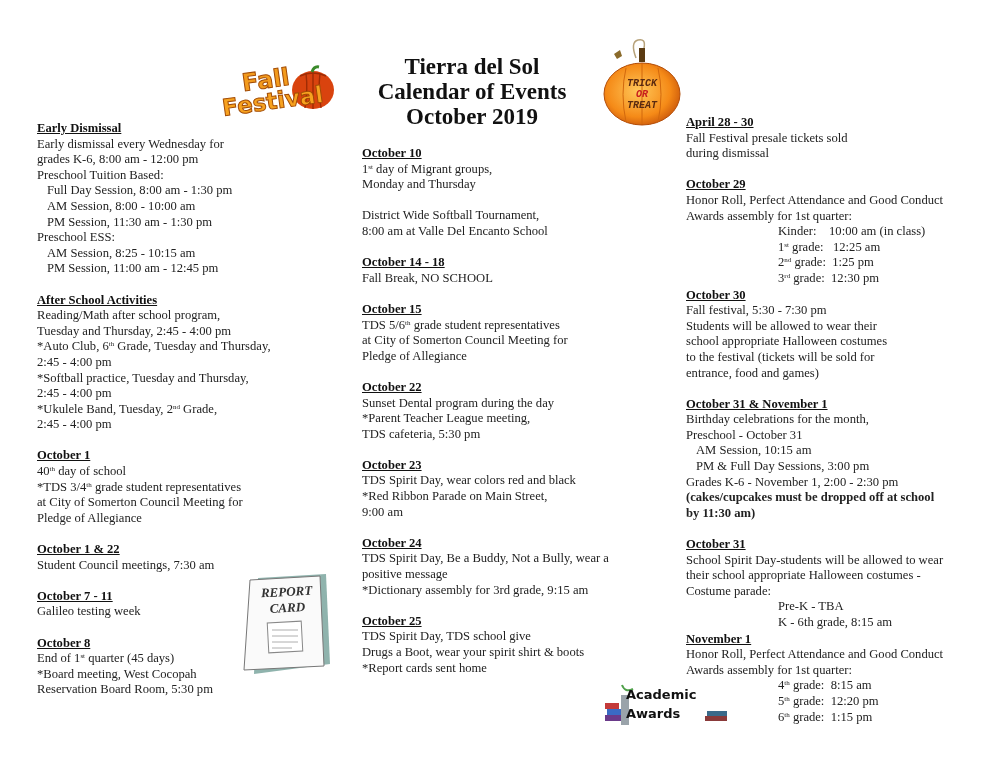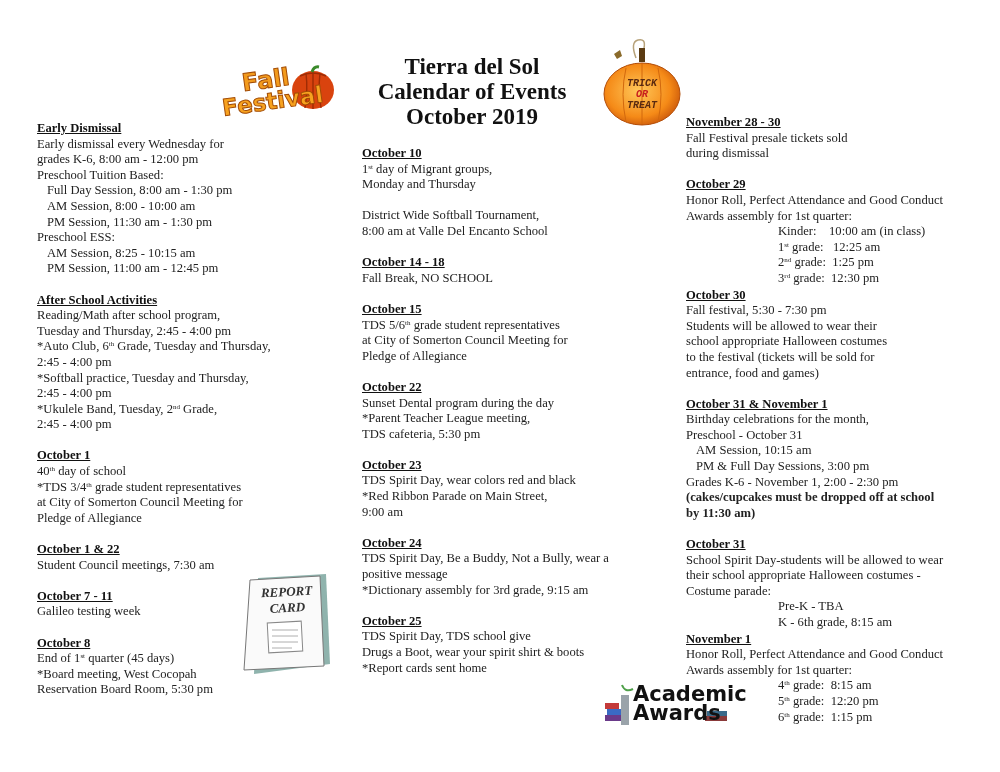--- a/index.html
+++ b/index.html
@@ -83,21 +83,21 @@
 <div class="logo" style="left:603px; top:681px; width:130px; height:48px;">
   <svg width="130" height="48" viewBox="0 0 130 48">
     <path d="M19 4 Q22 12 30 8" stroke="#4fa04a" stroke-width="2" fill="none"></path>
     <rect x="2" y="22" width="14" height="6" fill="#c43a3a"></rect>
     <rect x="4" y="28" width="14" height="6" fill="#3a6ac4"></rect>
     <rect x="2" y="34" width="16" height="6" fill="#6a3a8a"></rect>
     <rect x="18" y="14" width="8" height="30" fill="#9aa3aa"></rect>
     <rect x="104" y="30" width="20" height="5" fill="#3a6a8a"></rect>
     <rect x="102" y="35" width="22" height="5" fill="#8a3a3a"></rect>
   </svg>
-  <div style="position:absolute; left:30px; top:4px; font-family:'DejaVu Sans',sans-serif; font-weight:bold; font-size:21px; line-height:19px; color:#111;">
+  <div style="position:absolute; left:23px; top:4px; font-family:'DejaVu Sans',sans-serif; font-weight:bold; font-size:13px; line-height:19px; color:#111;">
     <div>Academic</div>
     <div>Awards</div>
   </div>
 </div>
 
 <div class="col col1">
   <div class="sec">
     <div class="hd">Early Dismissal</div>
     <div class="ln">Early dismissal every Wednesday for</div>
     <div class="ln">grades K-6, 8:00 am - 12:00 pm</div>
@@ -196,21 +196,21 @@
   <div class="sec">
     <div class="hd">October 25</div>
     <div class="ln">TDS Spirit Day, TDS school give</div>
     <div class="ln">Drugs a Boot, wear your spirit shirt &amp; boots</div>
     <div class="ln">*Report cards sent home</div>
   </div>
 </div>
 
 <div class="col col3">
   <div class="sec">
-    <div class="hd">November 28 - 30</div>
+    <div class="hd">April 28 - 30</div>
     <div class="ln">Fall Festival presale tickets sold</div>
     <div class="ln">during dismissal</div>
   </div>
 
   <div style="margin-bottom:1px;">
     <div class="hd">October 29</div>
     <div class="ln">Honor Roll, Perfect Attendance and Good Conduct</div>
     <div class="ln">Awards assembly for 1st quarter:</div>
     <div class="ln ind2" style="white-space:pre">Kinder:    10:00 am (in class)</div>
     <div class="ln ind2" style="white-space:pre"><span>1</span><sup>st</sup><span> grade:   12:25 am</span></div>

